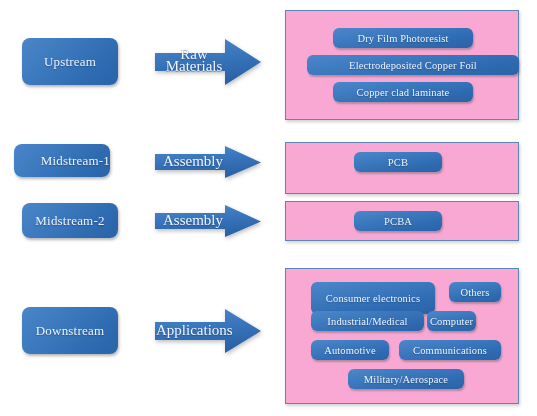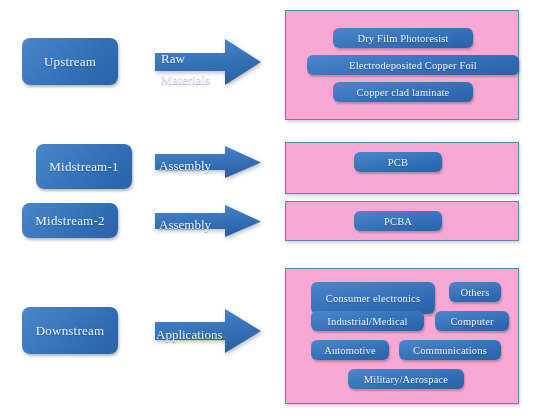--- a/index.html
+++ b/index.html
@@ -26,22 +26,23 @@
     letter-spacing:.2px;
     text-shadow:0 1px 1px rgba(20,50,90,.45);
   }
 
   
   .arrow-wrap{position:absolute;}
   .arrow-svg{display:block;filter:drop-shadow(1px 2px 2px rgba(90,90,90,.4));}
   .arrow-label{
     position:absolute;
     color:#f2f6fb;
-    font-size:13px;
-    line-height:21px;
+    font-size:15px;
+    line-height:12px;
+    text-align:center;
     text-shadow:0 1px 1px rgba(20,50,90,.5);
     white-space:pre-line;
     pointer-events:none;
   }
 
   
   .panel{
     border:1.5px solid #5b86b5;
     background:#f9a8d4;
     box-shadow:1px 2px 3px rgba(120,120,120,.35);
@@ -86,21 +87,21 @@
     <div class="arrow-label" style="left:6px;top:10px;width:66px;">Raw
 Materials</div>
   </div>
 
   <div class="panel abs" style="left:285px;top:10px;width:234px;height:110px;">
     <div class="pill" style="left:47px;top:17px;width:140px;height:20px;">Dry Film Photoresist</div>
     <div class="pill" style="left:21px;top:44px;width:212px;height:20px;">Electrodeposited  Copper Foil</div>
     <div class="pill" style="left:47px;top:71px;width:140px;height:20px;">Copper clad laminate</div>
   </div>
 
-  <div class="stage-box abs" style="left:36px;top:144px;width:96px;height:45px;">
+  <div class="stage-box abs" style="left:14px;top:144px;width:96px;height:33px;justify-content:flex-end;">
     <span>Midstream-1</span>
   </div>
 
   <div class="arrow-wrap" style="left:155px;top:146px;width:107px;height:33px;">
     <svg class="arrow-svg" width="107" height="33" viewBox="0 0 107 33">
       <defs>
         <linearGradient id="agrad2" x1="0" y1="0" x2="0.25" y2="1">
           <stop offset="0%" stop-color="#4b87c9"></stop>
           <stop offset="45%" stop-color="#3a77bd"></stop>
           <stop offset="100%" stop-color="#2a62a7"></stop>
@@ -153,21 +154,21 @@
       <path d="M0,14 L70,14 L70,1 L106,23 L70,45 L70,32 L0,32 Z" fill="url(#agrad4)"></path>
     </svg>
     <div class="arrow-label" style="left:1px;top:16px;width:76px;">Applications</div>
   </div>
 
   <div class="panel abs" style="left:285px;top:268px;width:234px;height:136px;">
     <div class="pill" style="left:25px;top:13px;width:124px;height:32px;">Consumer electronics</div>
     <div class="pill" style="left:163px;top:13px;width:52px;height:20px;">Others</div>
 
     <div class="pill" style="left:25px;top:42px;width:113px;height:20px;">Industrial/Medical</div>
-    <div class="pill" style="left:149px;top:42px;width:74px;height:20px;">Computer</div>
+    <div class="pill" style="left:141px;top:42px;width:49px;height:20px;">Computer</div>
 
     <div class="pill" style="left:25px;top:71px;width:78px;height:20px;">Automotive</div>
     <div class="pill" style="left:113px;top:71px;width:102px;height:20px;">Communications</div>
 
     <div class="pill" style="left:62px;top:100px;width:116px;height:20px;">Military/Aerospace</div>
   </div>
 
 </div>
 
 </body></html>

